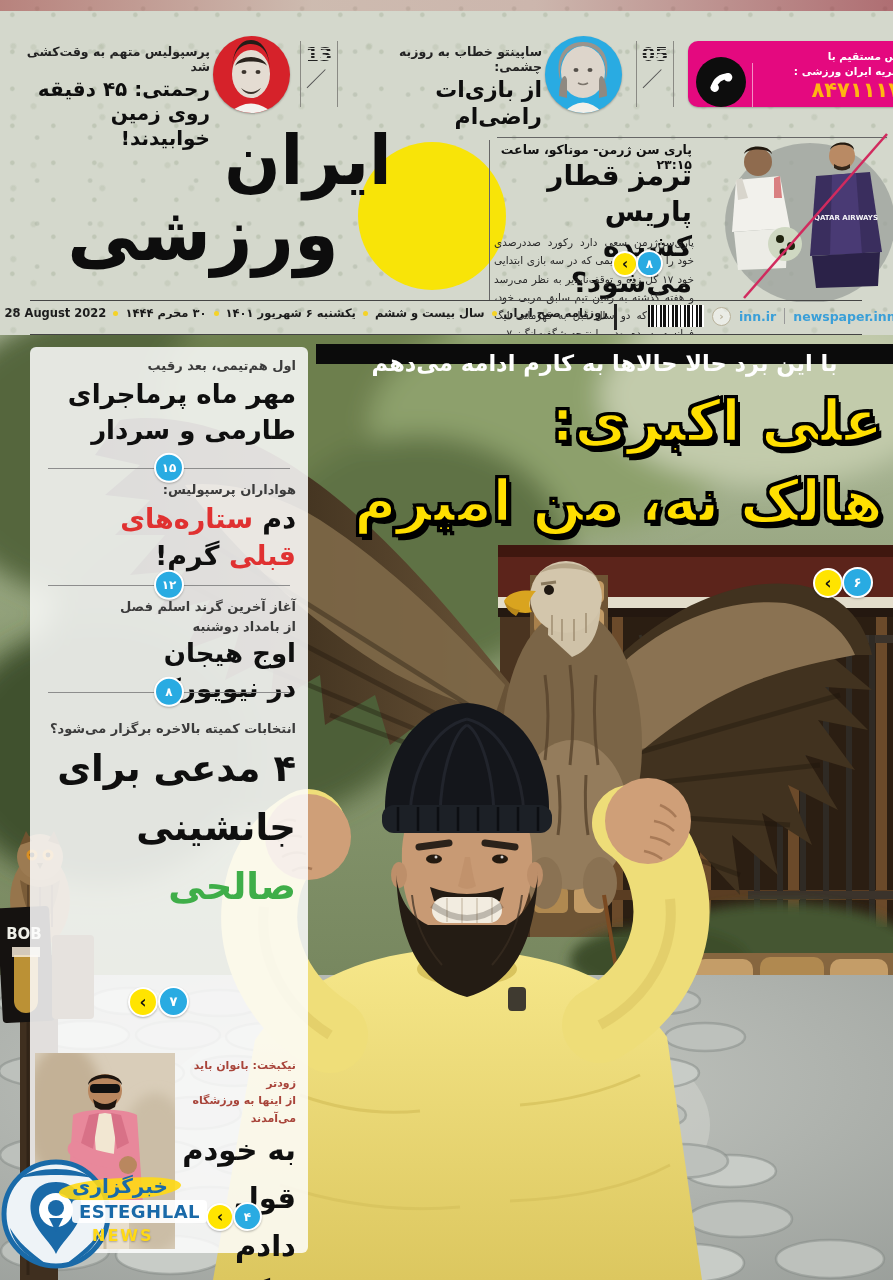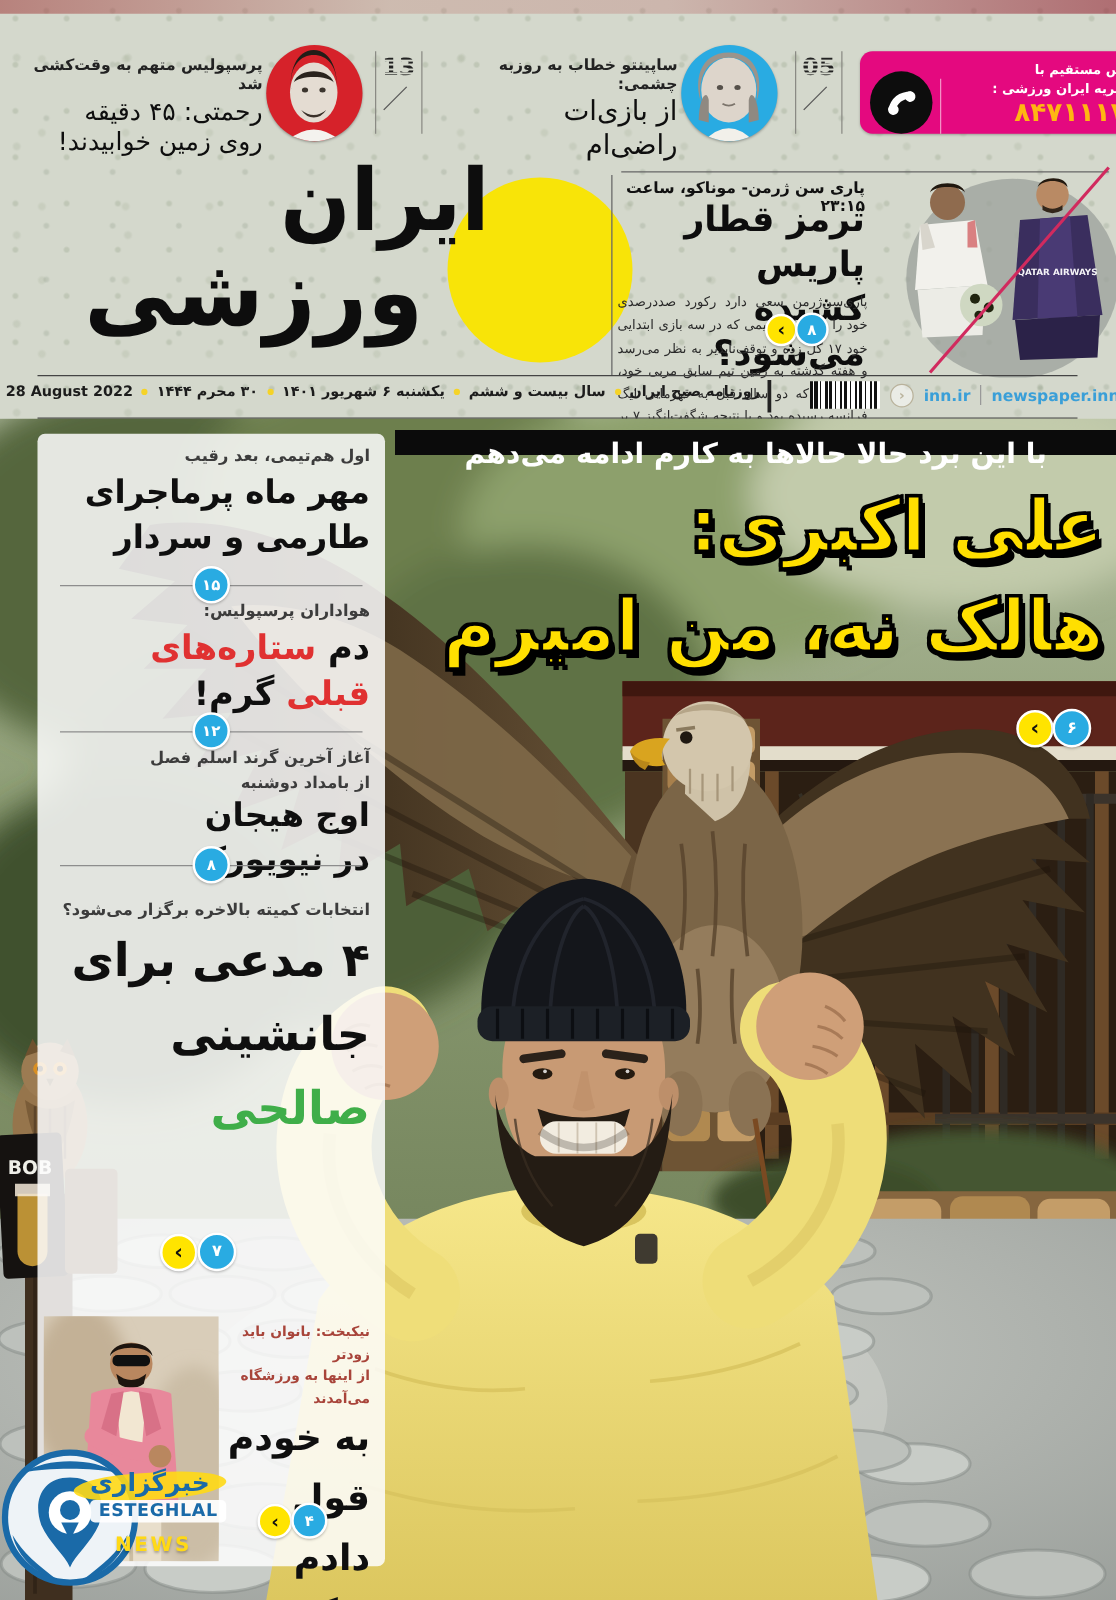--- a/index.html
+++ b/index.html
@@ -33,21 +33,21 @@
   .marker{width:36px;height:66px;top:41px;border-left:1px solid #8a8a84;border-right:1px solid #8a8a84;
     display:flex;flex-direction:column;align-items:center;}
   .marker .mnum{font-weight:900;font-size:19px;color:transparent;margin-top:2px;
     background-image:repeating-linear-gradient(0deg,#222 0 2px,rgba(0,0,0,0) 2px 3.5px);
     -webkit-background-clip:text;background-clip:text;}
   .marker .mdiag{width:26px;height:26px;margin-top:3px;border-top:1.5px solid #555;transform:rotate(-45deg) translateY(9px);}
   
   .avatar{width:77px;height:77px;border-radius:50%;top:36px;overflow:hidden;box-shadow:0 1px 2px rgba(0,0,0,.3);}
   .teaser-text{top:44px;width:190px;}
   .t-kicker{font-size:12.5px;font-weight:700;color:#222;margin-bottom:3px;}
-  .t-head{font-size:22px;font-weight:400;color:#0e0e0e;line-height:1.22;}
+  .t-head{font-size:22px;font-weight:700;color:#0e0e0e;line-height:1.22;}
   
   .logo-circle{left:358px;top:142px;width:148px;height:148px;border-radius:50%;background:#f8e408;}
   .logo-l1{left:168px;top:128px;width:280px;text-align:center;font-size:66px;font-weight:900;color:#0d0d0d;
     letter-spacing:-3px;line-height:1;transform:scaleY(1.04);}
   .logo-l2{left:38px;top:198px;width:330px;text-align:center;font-size:72px;font-weight:900;color:#0d0d0d;
     letter-spacing:-3px;line-height:1;transform:scaleY(1.04);}
   
   .psg-topline{left:497px;top:137px;width:390px;height:1px;background:#666;}
   .psg-vline{left:489px;top:140px;width:1px;height:160px;background:#666;}
   .psg-kicker{left:500px;top:142px;width:192px;font-size:12.5px;font-weight:900;color:#111;}
@@ -83,21 +83,21 @@
   .sb{position:absolute;left:12px;right:12px;direction:rtl;text-align:right;}
   .sb-kicker{font-size:13px;font-weight:700;color:#3c3c3c;line-height:1.5;}
   .sb-head{font-weight:900;color:#0f0f0f;}
   .sb-div{position:absolute;left:18px;right:18px;border-top:1.5px solid #8d8d8d;}
   .sb-div .badge{position:absolute;left:50%;top:0;transform:translate(-50%,-54%);width:26px;height:26px;font-size:12px;}
   .red{color:#e03131;} .green{color:#3fae49;} .maroon{color:#a8443a;}
   
   .wm-fa{left:62px;top:1174px;width:116px;font-size:20px;font-weight:900;color:#1a6aa8;text-align:center;direction:rtl;z-index:6;}
   .wm-swash{left:60px;top:1178px;width:120px;height:22px;background:#ffd915;border-radius:50%/60%;transform:skewX(-18deg) rotate(-3deg);opacity:.9;z-index:5;}
   .wm-en1{left:72px;top:1200px;background:rgba(255,255,255,.92);border-radius:4px;padding:1px 7px;
-    font-size:14px;font-weight:900;color:#1a6aa8;letter-spacing:.5px;z-index:6;}
+    font-size:18px;font-weight:900;color:#1a6aa8;letter-spacing:.5px;z-index:6;}
   .wm-en2{left:92px;top:1226px;font-size:16px;font-weight:900;color:#ffd915;letter-spacing:2px;z-index:6;
     text-shadow:0 1px 2px rgba(0,0,0,.25);text-align:right;}
   .wm-ball{left:0px;top:1148px;z-index:5;}
   svg text{font-family:"DejaVu Sans","Liberation Sans",sans-serif;}
 </style>
 </head>
 <body>
 
 <div class="page">
 

